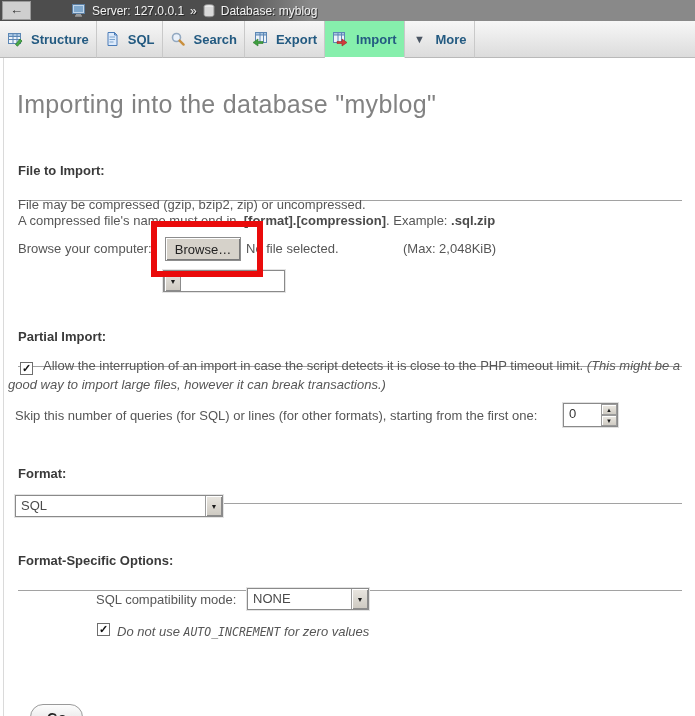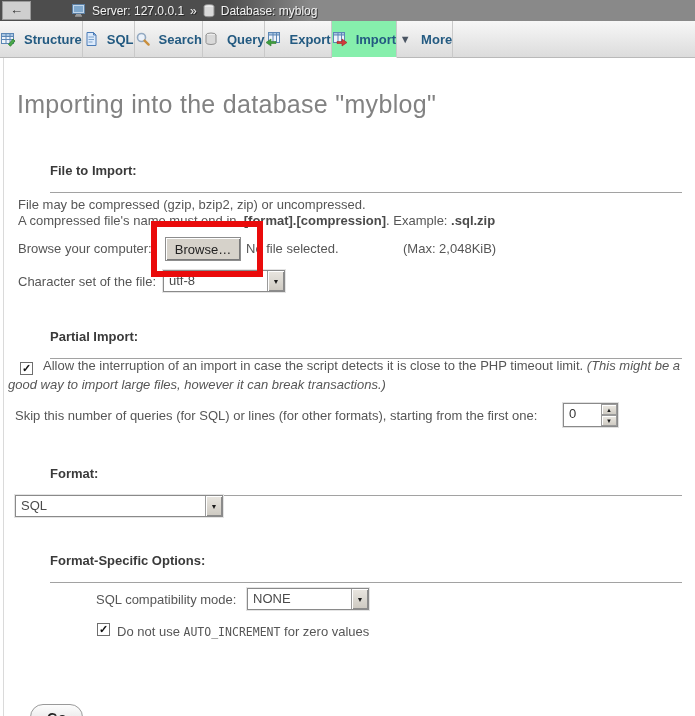--- a/index.html
+++ b/index.html
@@ -13,36 +13,36 @@
     display:flex; align-items:center; }
   .backbox { position:absolute; left:2px; top:1px; width:29px; height:19px; background:#cfcfcf;
     border:1px solid #9a9a9a; color:#2e2e2e; font-size:13px; line-height:16px; text-align:center; cursor:pointer; }
   .crumbs { position:absolute; left:72px; top:0; height:21px; display:flex; align-items:center; gap:6px;
     color:#f2f2f2; font-size:12px; text-shadow:1px 1px 0 #2a2a2a; white-space:nowrap; }
   .crumbs a { color:#f2f2f2; text-decoration:none; cursor:pointer; }
   .crumb-icon { display:inline-flex; align-items:center; }
 
   
   .tabbar { position:absolute; left:0; top:21px; width:695px; height:37px; display:flex; }
-  .tab { display:flex; align-items:center; gap:8px; padding:0 0; height:37px;
+  .tab { display:flex; align-items:center; gap:8px; padding:0 7px; height:37px;
     background:linear-gradient(#f7f7f7, #dcdcdc);
     border-bottom:1px solid #b9b9b9; border-right:1px solid #c9c9c9; cursor:pointer; }
   .tab .tlabel { color:#235a81; font-size:13px; font-weight:bold; }
   .tab.active { background:#86efac; border-bottom:1px solid #fff; }
   .tab-fill { flex:1; background:linear-gradient(#f7f7f7, #dcdcdc); border-bottom:1px solid #b9b9b9; }
   .ticon { display:inline-flex; width:16px; height:16px; align-items:center; justify-content:center; }
   .more-arrow { color:#4a5563; font-size:11px; line-height:11px; }
 
   
   .left-line { position:absolute; left:3px; top:58px; width:1px; height:658px; background:#dadada; }
 
   
   .h1 { position:absolute; left:17px; top:90px; font-size:25px; font-weight:400; color:#828282; letter-spacing:0.3px; }
 
-  .sect { position:absolute; left:18px; right:13px; border-bottom:1px solid #a2a2a2; padding-bottom:13px;margin-left:32px; }
+  .sect { position:absolute; left:18px; right:13px; border-bottom:1px solid #a2a2a2; padding-bottom:21px; }
   .sect .stitle { font-size:13px; font-weight:bold; color:#3a3a3a; }
   .sect-file   { top:161px; }
   .sect-part   { top:327px; }
   .sect-format { top:464px; }
   .sect-fso    { top:551px; }
 
   .ptext { position:absolute; font-size:13px; color:#565656; white-space:nowrap; }
   .b { font-weight:bold; color:#4a4a4a; }
   .it { font-style:italic; }
 
@@ -142,29 +142,20 @@
         <svg width="16" height="16" viewBox="0 0 16 16">
             <circle cx="6.5" cy="6.5" r="4" fill="#eaf1fa" stroke="#93a9c1" stroke-width="1.6"></circle>
             <line x1="9.6" y1="9.6" x2="13.6" y2="13.6" stroke="#c98f3d" stroke-width="2.4" stroke-linecap="round"></line>
           </svg>
       </span>
       <span class="tlabel">Search</span>
     </div>
     <div class="tab">
       <span class="ticon">
         <svg width="16" height="16" viewBox="0 0 16 16">
-            <ellipse cx="8" cy="4" rx="5" ry="2" fill="#ececec" stroke="#8f8f8f"></ellipse>
-            <path d="M3 4 v7.5 a5 2 0 0 0 10 0 v-7.5" fill="#d9d9d9" stroke="#8f8f8f"></path>
-          </svg>
-      </span>
-      <span class="tlabel">Query</span>
-    </div>
-    <div class="tab">
-      <span class="ticon">
-        <svg width="16" height="16" viewBox="0 0 16 16">
             <rect x="3.5" y="1.5" width="11" height="10" fill="#eef3fa" stroke="#5c87b5"></rect>
             <rect x="3.5" y="1.5" width="11" height="2.5" fill="#a9c6e2" stroke="#5c87b5"></rect>
             <line x1="8" y1="2" x2="8" y2="11" stroke="#5c87b5"></line>
             <line x1="11.5" y1="2" x2="11.5" y2="11" stroke="#5c87b5"></line>
             <polygon points="1,11.5 6,8 6,10.5 11,10.5 11,12.5 6,12.5 6,15" fill="#3f9e3f" stroke="#2e7c2e" stroke-width="0.6"></polygon>
           </svg>
       </span>
       <span class="tlabel">Export</span>
     </div>
     <div class="tab active">
@@ -196,23 +187,21 @@
   <div class="ptext" style="left:18px; top:197px;">File may be compressed (gzip, bzip2, zip) or uncompressed.</div>
   <div class="ptext" style="left:18px; top:213px;">
     <span>A compressed file's name must end in </span><span class="b">.[format].[compression]</span><span>. Example: </span><span class="b">.sql.zip</span>
   </div>
 
   <div class="ptext" style="left:18px; top:241px;">Browse your computer:</div>
   <div class="btn3d" style="left:165px; top:237px; width:76px; height:24px;">Browse…</div>
   <div class="ptext" style="left:246px; top:241px;">No file selected.</div>
   <div class="ptext" style="left:403px; top:241px;">(Max: 2,048KiB)</div>
 
-  <div class="ptext" style="left:18px; top:274px;">Character set of the file:</div>
   <div class="select" style="left:163px; top:270px; width:122px; height:22px;">
-    <span class="sval">utf-8</span>
     <span class="sarrow">▼</span>
   </div>
 
   <div class="sect sect-part">
     <span class="stitle">Partial Import:</span>
   </div>
   <div class="allow-wrap">
     <span class="cbx">✓</span><span>Allow the interruption of an import in case the script detects it is close to the PHP timeout limit. </span><span class="it">(This might be a good way to import large files, however it can break transactions.)</span>
   </div>
   <div class="ptext" style="left:15px; top:408px;">Skip this number of queries (for SQL) or lines (for other formats), starting from the first one:</div>
@@ -234,21 +223,21 @@
 
   <div class="sect sect-fso">
     <span class="stitle">Format-Specific Options:</span>
   </div>
   <div class="ptext" style="left:96px; top:592px;text-align:center;">SQL compatibility mode:</div>
   <div class="select" style="left:247px; top:588px; width:122px; height:22px;">
     <span class="sval">NONE</span>
     <span class="sarrow">▼</span>
   </div>
   <span class="cbx cbx-abs" style="left:97px; top:623px;">✓</span>
-  <div class="ptext" style="left:117px; top:624px;">
+  <div class="ptext" style="left:117px; top:624px;font-style:italic;">
     <span>Do not use </span><span class="code">AUTO_INCREMENT</span><span> for zero values</span>
   </div>
 
   <button class="go-btn">Go</button>
 
   <div class="red-box"></div>
 
 </div>
 
 </body></html>

